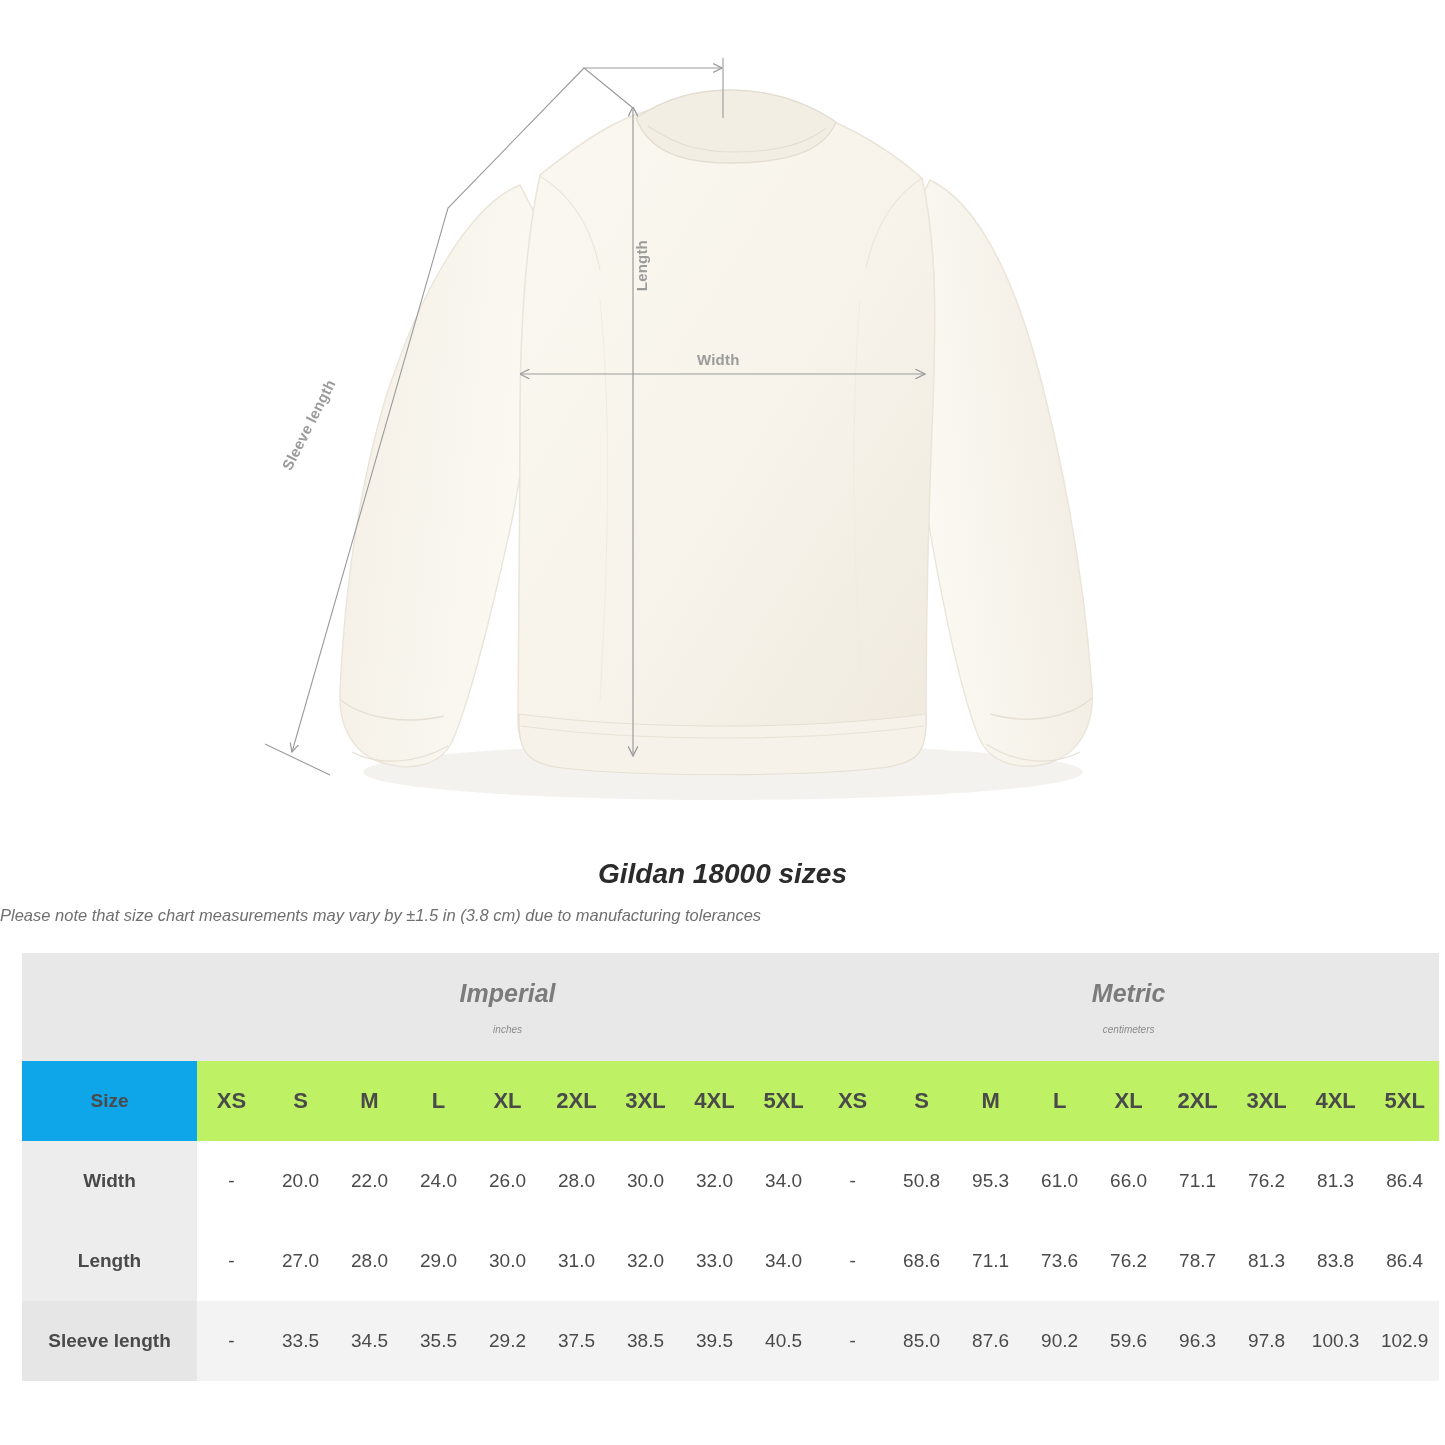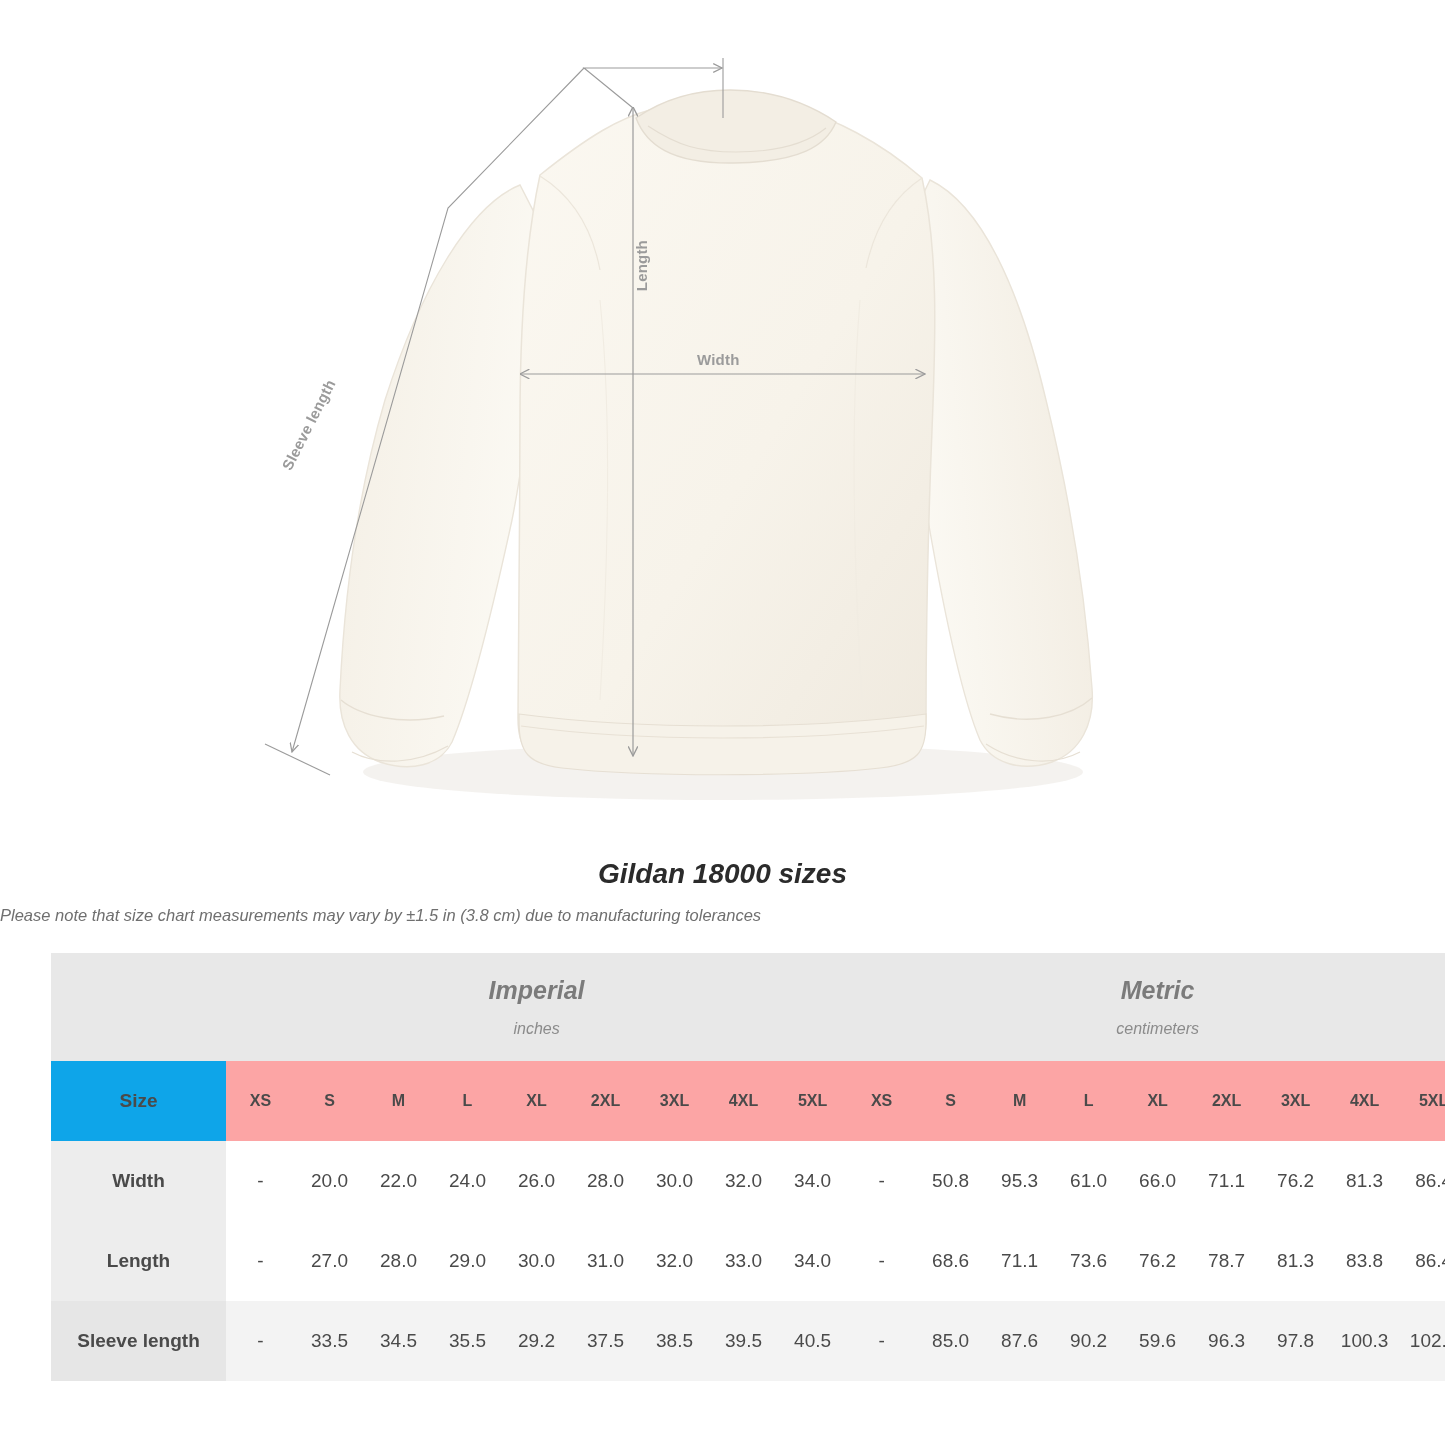--- a/index.html
+++ b/index.html
@@ -69,21 +69,21 @@
   .chart-note {
     font-size: 16.5px;
     font-style: italic;
     color: #6f6f6f;
     margin-top: 16px;
   }
 
   
   .table-wrap {
     margin-top: 28px;
-    padding: 0 51px;
+    padding: 0 22px;
     box-sizing: border-box;
   }
   table.size-table {
     width: 1355px;
     border-collapse: collapse;
     table-layout: fixed;
   }
   table.size-table td,
   table.size-table th {
     border: none;
@@ -96,31 +96,31 @@
     padding: 0;
   }
   .unit-title {
     font-size: 25px;
     font-style: italic;
     font-weight: bold;
     color: #7b7b7b;
     line-height: 1.15;
   }
   .unit-sub {
-    font-size: 16px;
+    font-size: 10px;
     font-style: italic;
     color: #8b8b8b;
     margin-top: 16px;
   }
   .head-row td {
     height: 78px;
-    font-size: 16px;
+    font-size: 22px;
     font-weight: bold;
     color: #4a4a4a;
-    background: #fca5a5;
+    background: #bef264;
   }
   .head-row td.rowlabel {
     background: #0ea5e9;
     font-size: 19px;
   }
   .data-row td {
     height: 78px;
     font-size: 19px;
     color: #4a4a4a;
     background: #ffffff;

